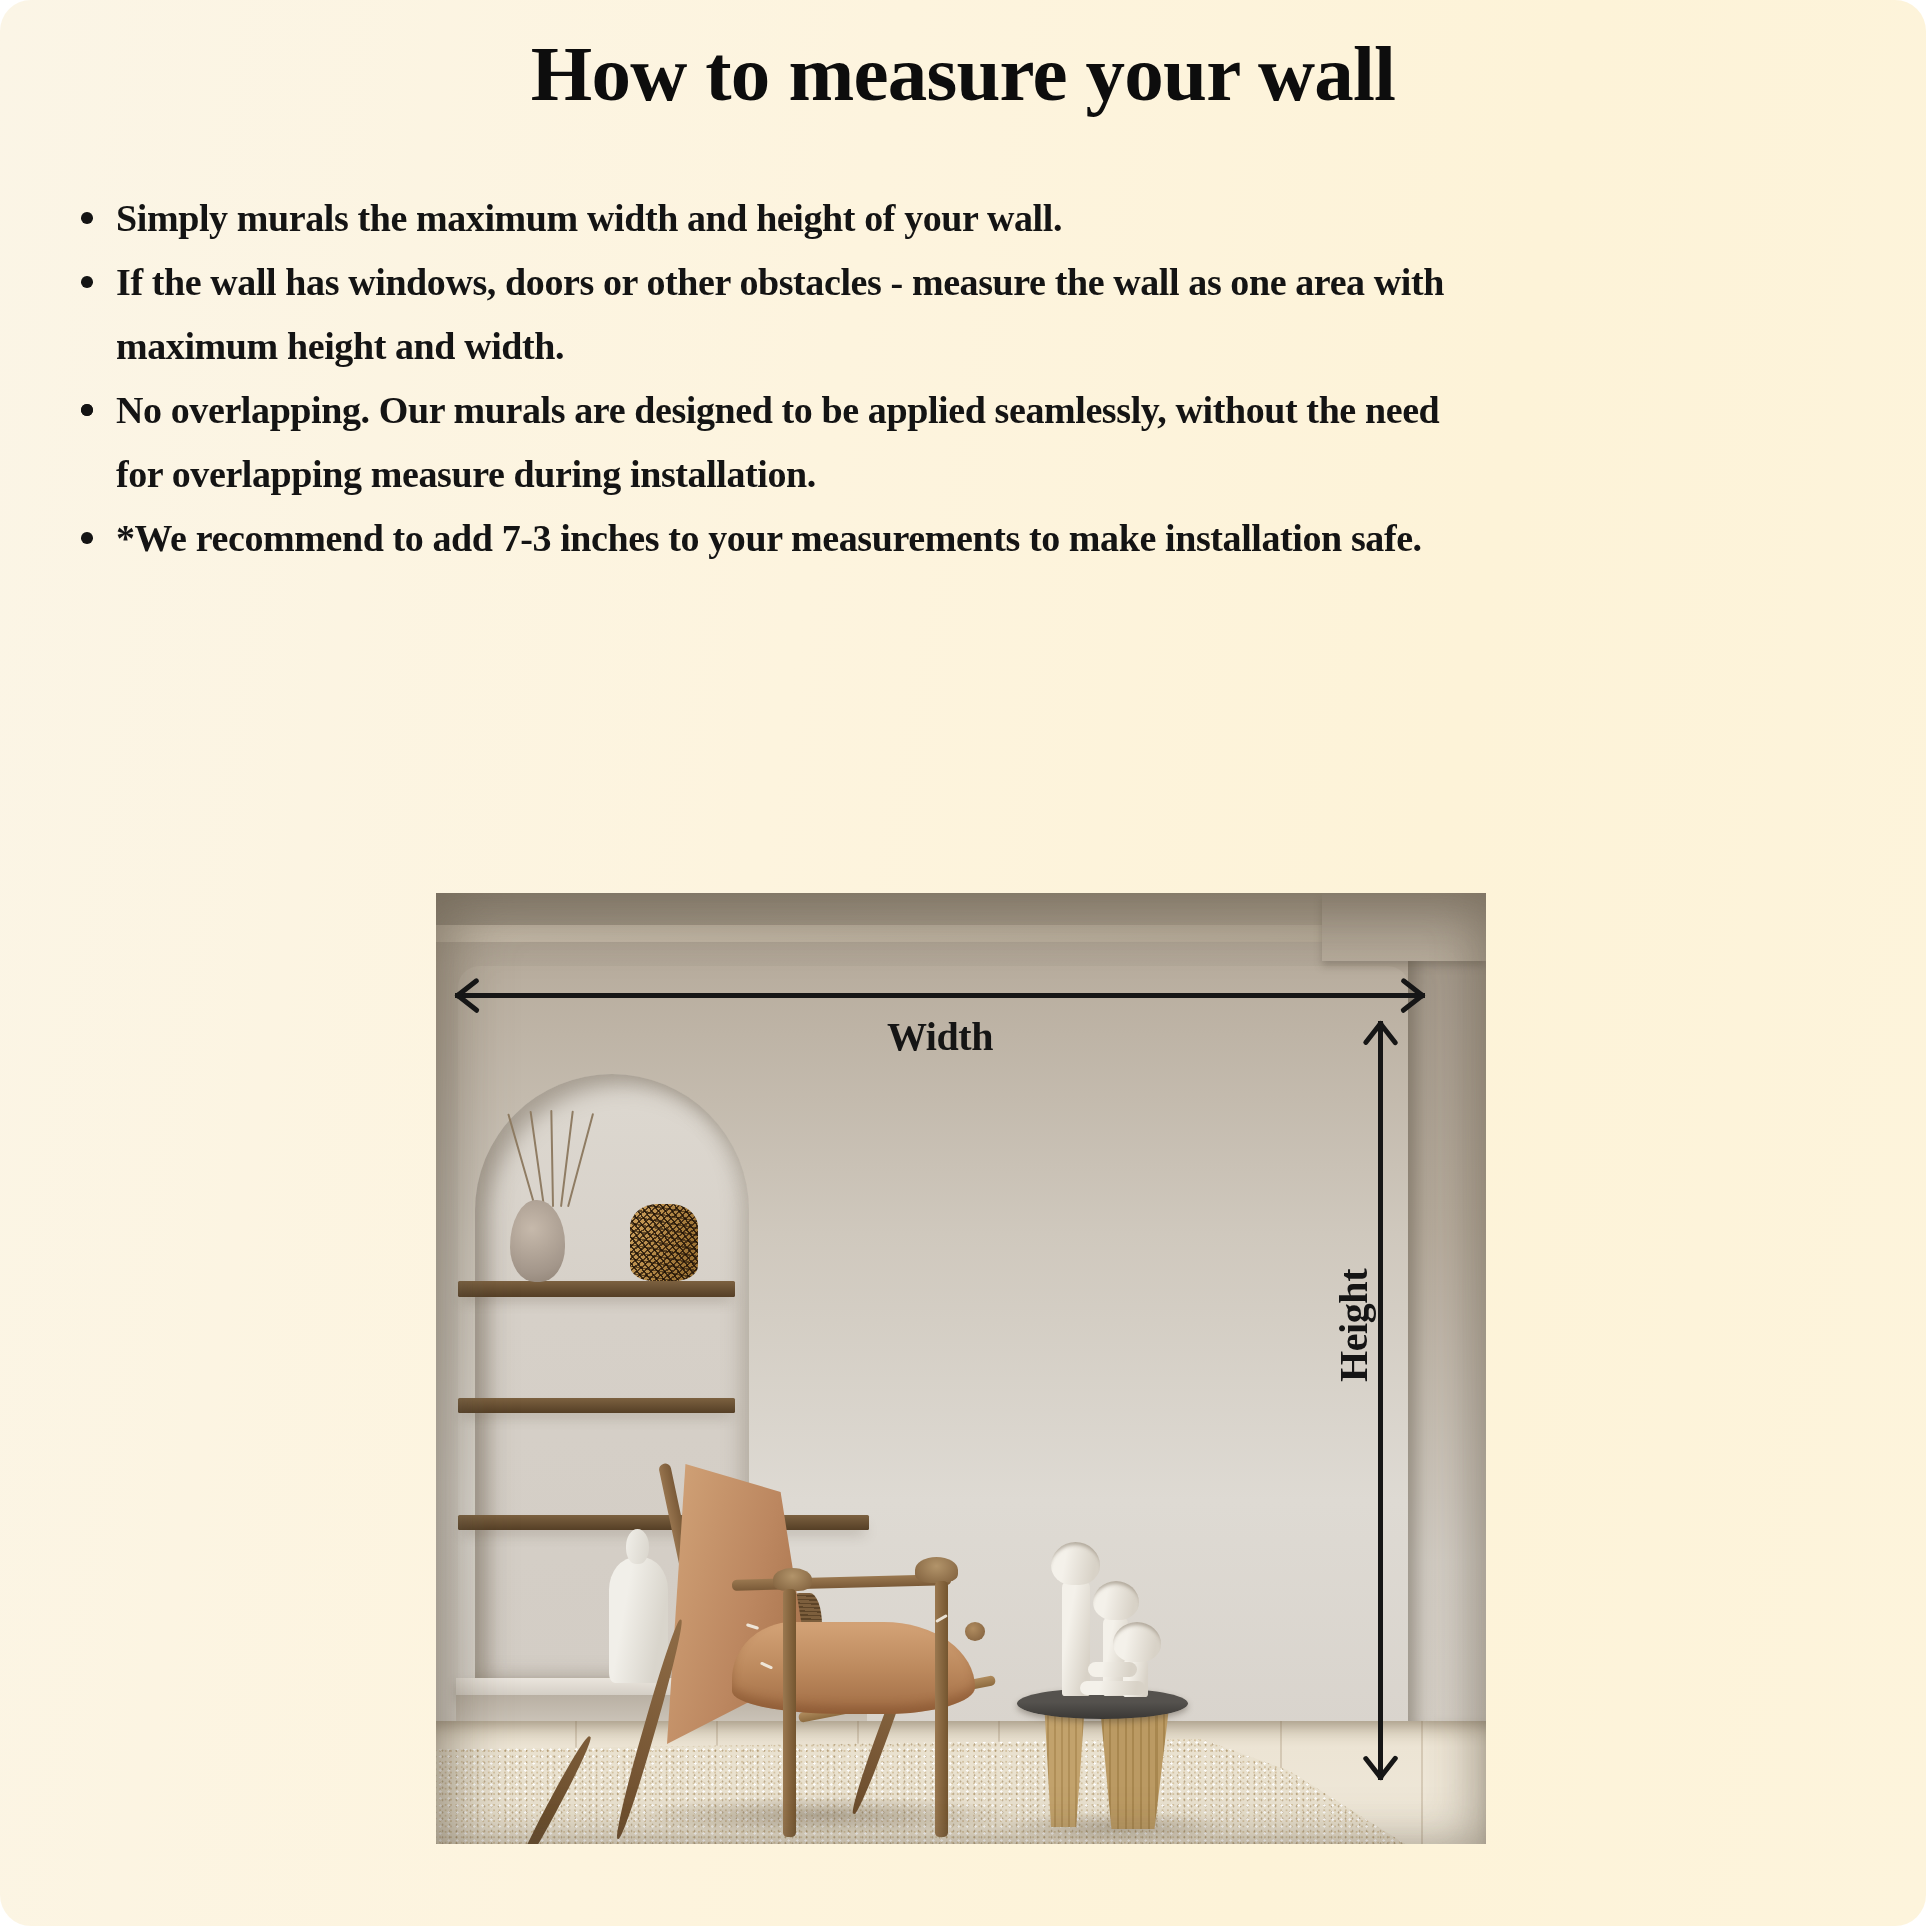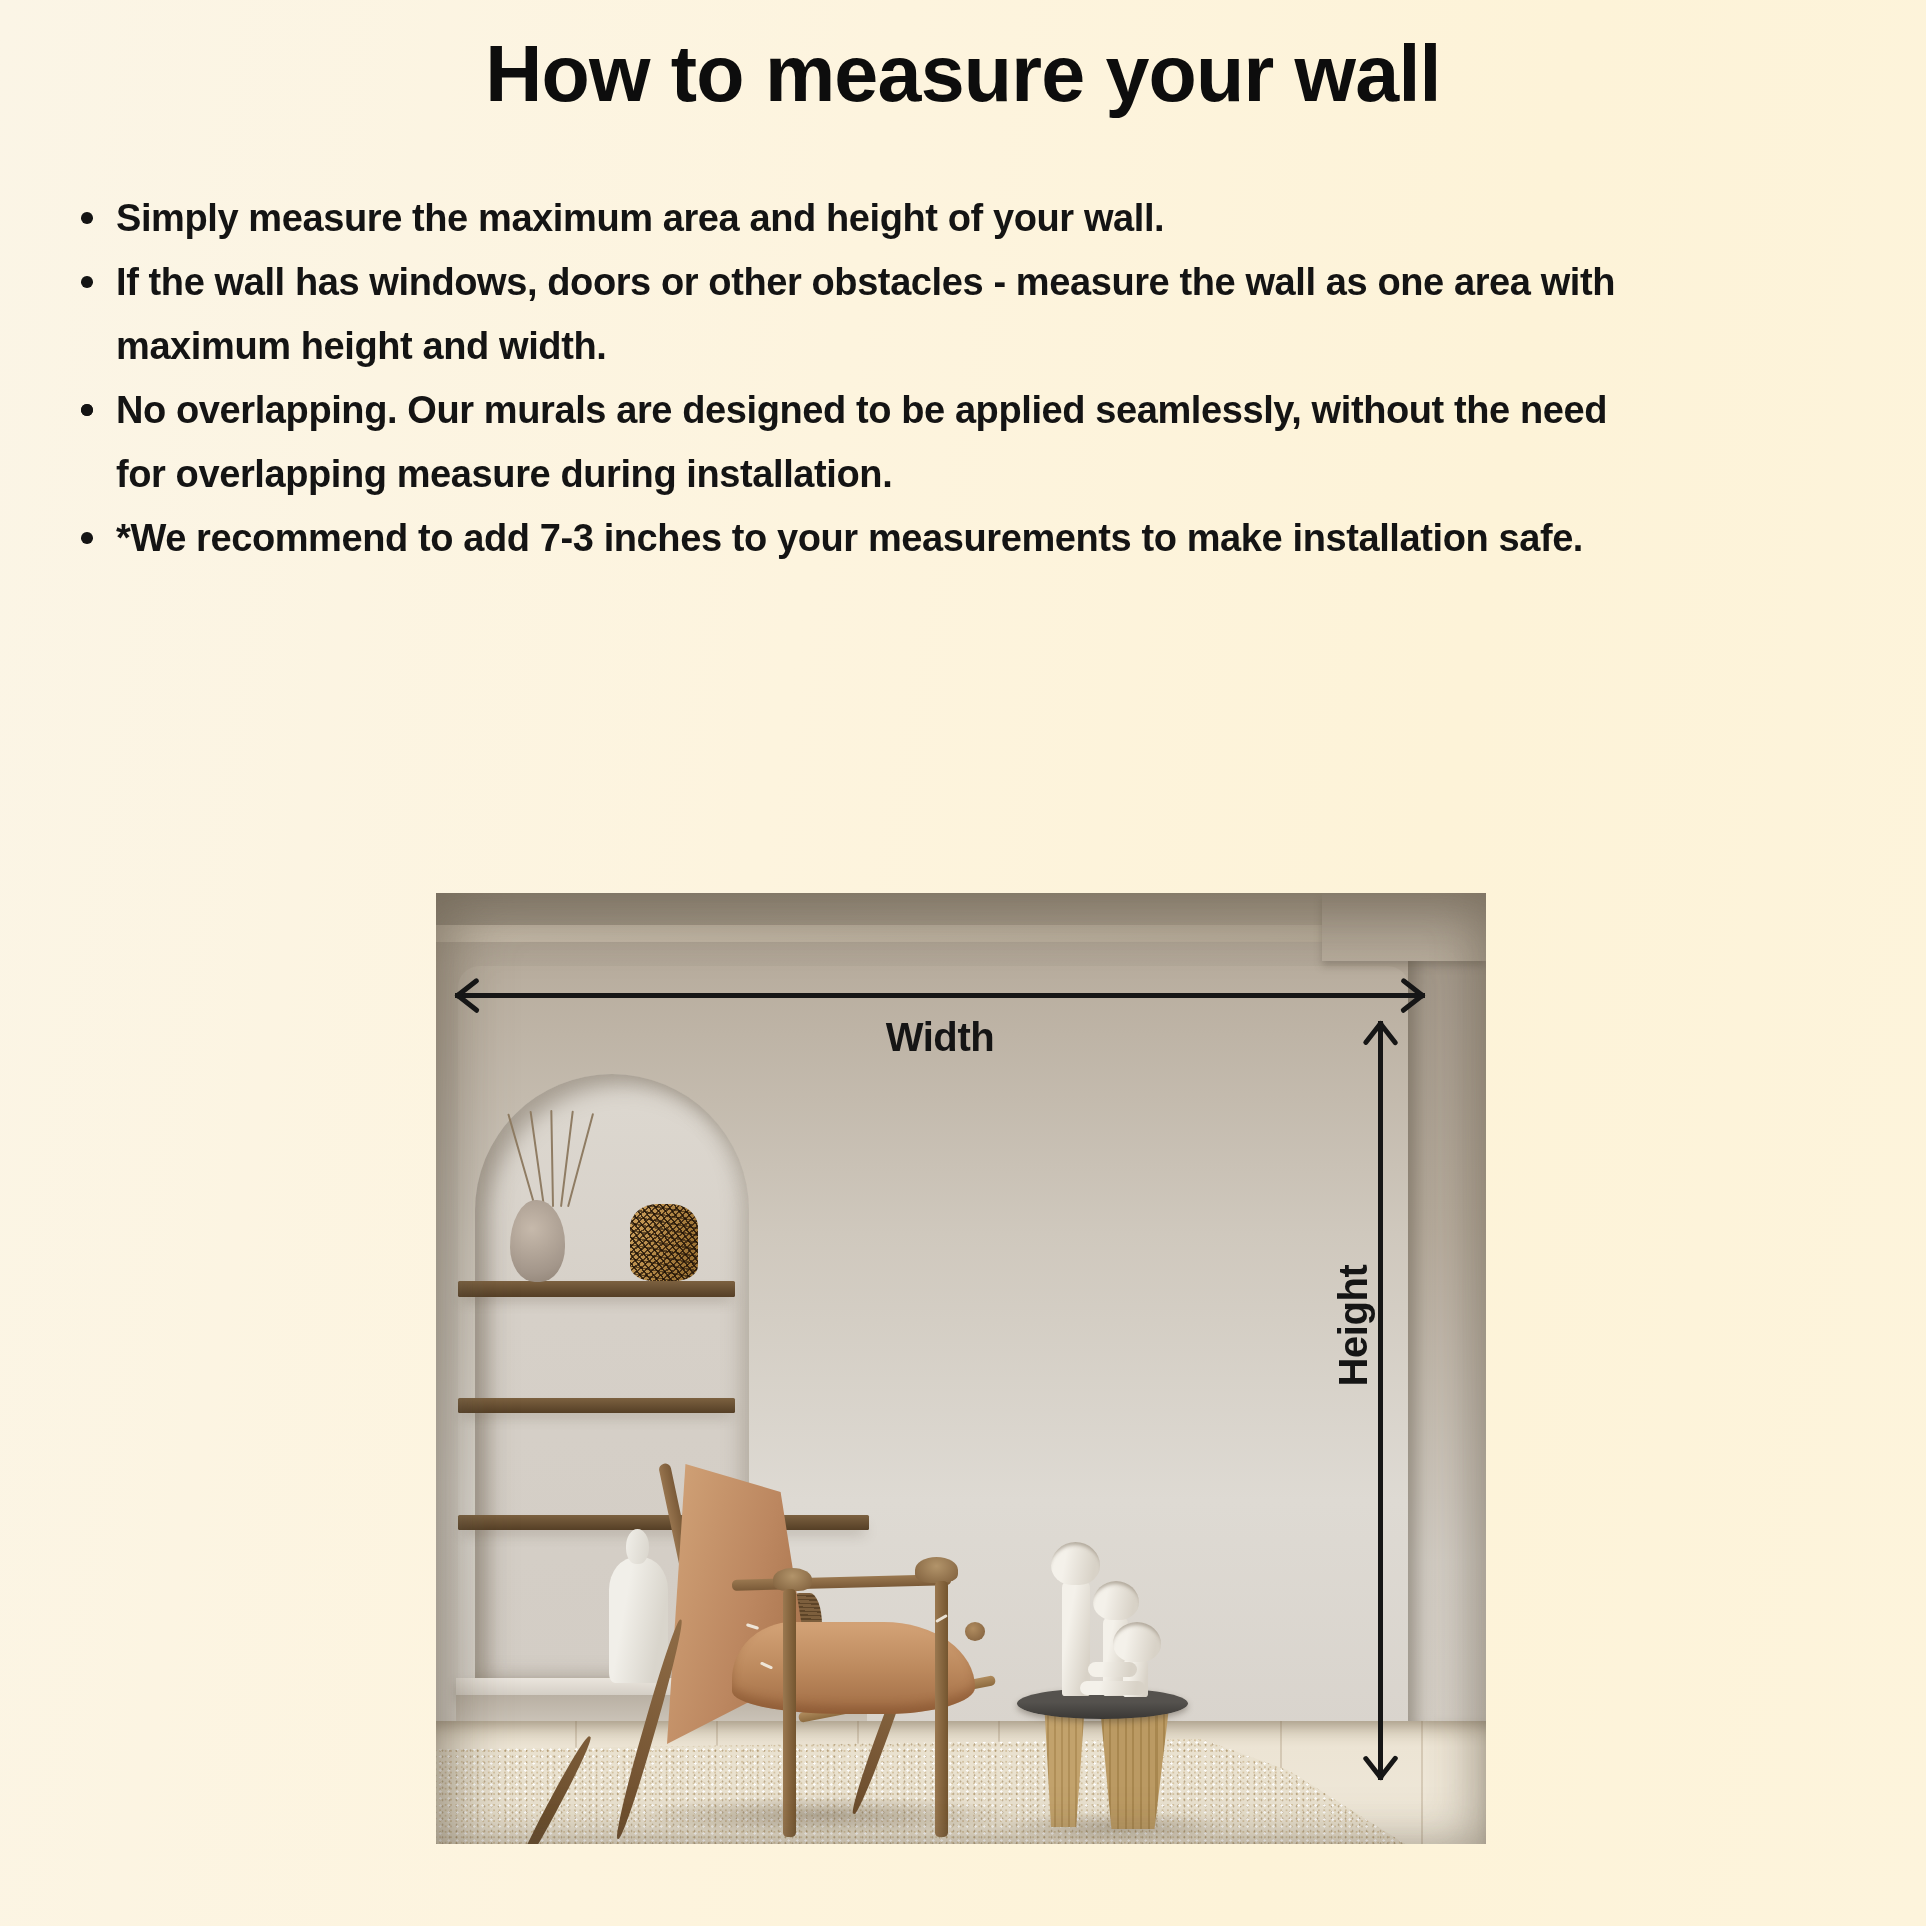--- a/index.html
+++ b/index.html
@@ -1,19 +1,19 @@
 <!DOCTYPE html>
 <html style="font-size:12.3px"><head>
 <meta charset="utf-8">
 <style>
   html,body{margin:0;padding:0;}
   #canvas{
     position:relative; width:1926px; height:1926px; overflow:hidden;
     background:linear-gradient(100deg,#fbf5e6 0%,#fdf4de 40%,#fdf3d8 70%,#fdf4dc 100%);
-    font-family:Liberation Sans, sans-serif; color:#141414;
+    font-family:Liberation Serif, serif; color:#141414;border-radius:31px;
   }
   
   #title{
     position:absolute; left:0; right:0; top:28px; margin:0;
     text-align:center; font-size:79px; line-height:92px; font-weight:bold;
     letter-spacing:-0.8px; color:#0d0d0d;
   }
   
   #instructions{
     position:absolute; left:81px; top:186px; width:1795px;
@@ -171,21 +171,21 @@
     align-items:center;justify-content:center;transform:rotate(-90deg);}
 </style>
 </head>
 <body>
 
 <div id="canvas">
 
   <h1 id="title">How to measure your wall</h1>
 
   <ul id="instructions">
-    <li><span class="dot"></span><span class="btext">Simply measure the maximum area and height of your wall.</span></li>
+    <li><span class="dot"></span><span class="btext">Simply murals the maximum width and height of your wall.</span></li>
     <li><span class="dot"></span><span class="btext">If the wall has windows, doors or other obstacles - measure the wall as one area with
 maximum height and width.</span></li>
     <li><span class="dot"></span></li>
     <li><span class="dot"></span><span class="btext">No overlapping. Our murals are designed to be applied seamlessly, without the need
 for overlapping measure during installation.</span></li>
     <li><span class="dot"></span><span class="btext">*We recommend to add 7-3 inches to your measurements to make installation safe.</span></li>
   </ul>
 
   <div id="photo">
 

